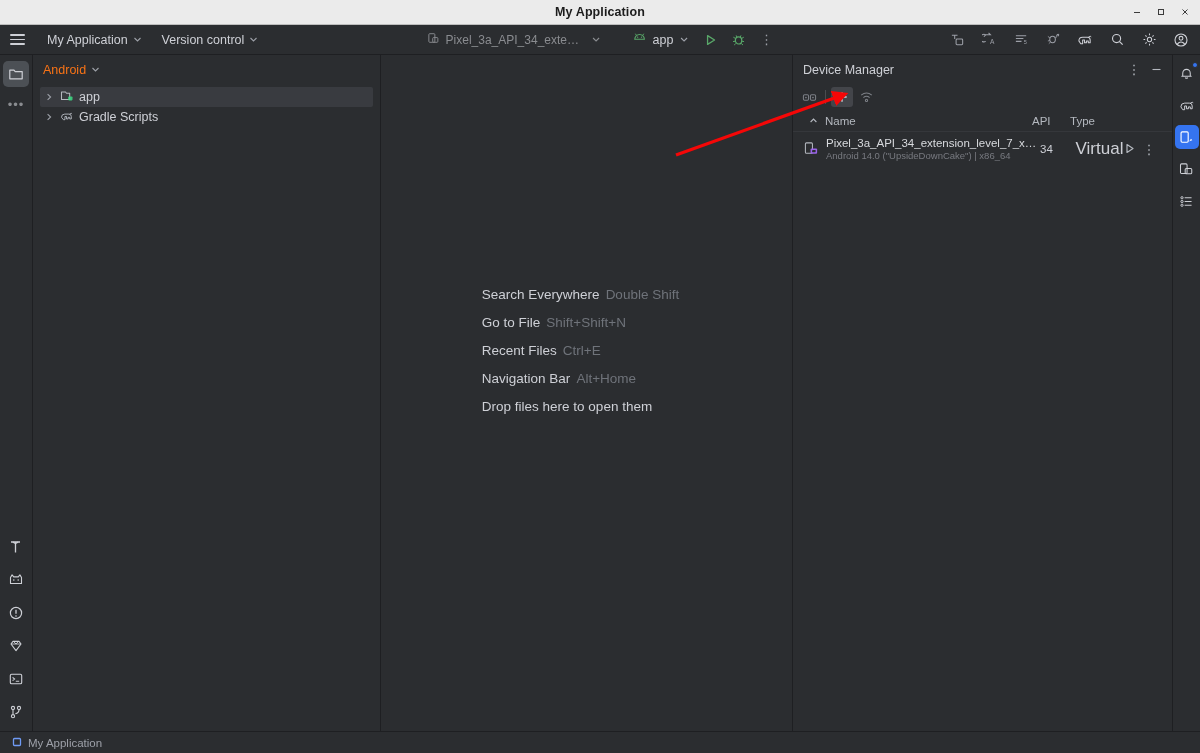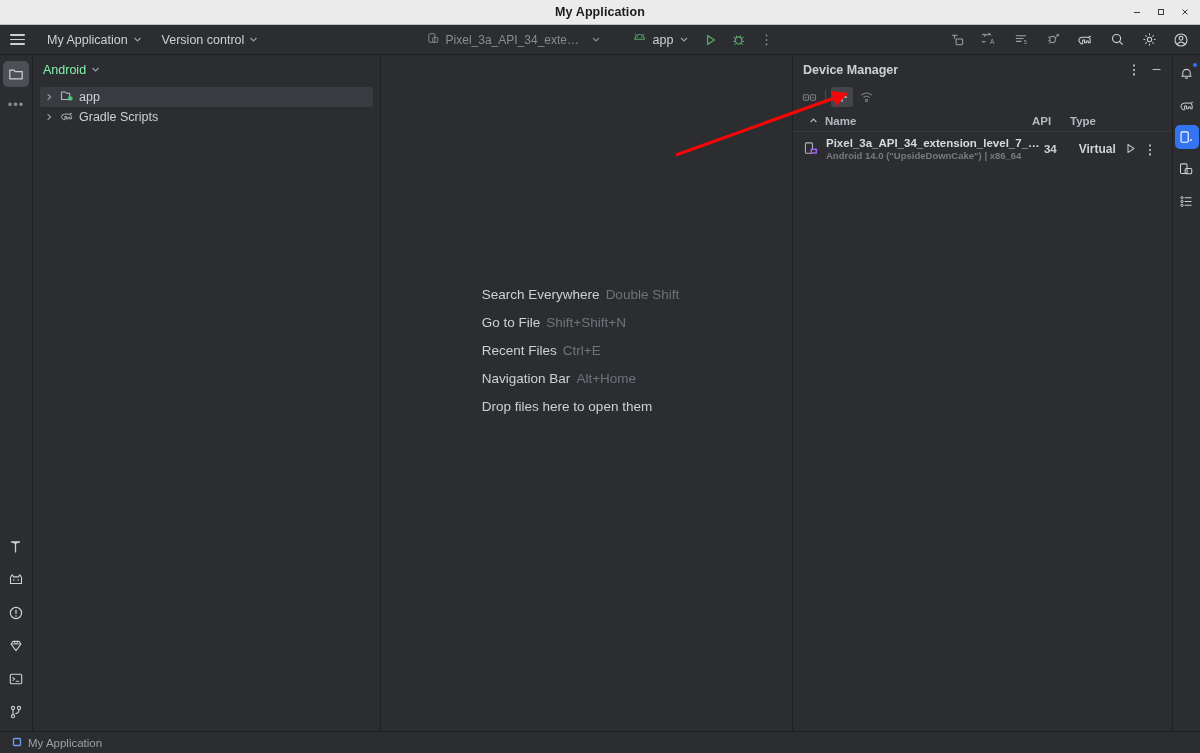--- a/index.html
+++ b/index.html
@@ -132,21 +132,21 @@
   .project-panel {
     width: 348px; flex: 0 0 348px;
     background: #2b2d30;
     border-right: 1px solid #1e1f22;
     display: flex; flex-direction: column;
   }
   .panel-head {
     height: 29px; flex: 0 0 29px;
     display: flex; align-items: center;
     padding: 0 10px; gap: 5px;
-    font-size: 12.5px; color: #86efac;
+    font-size: 12.5px; color: #f97316;
   }
   .tree { padding-top: 3px; font-size: 12.5px; color: #ced0d6; }
   .tree-row {
     height: 20px; display: flex; align-items: center;
     gap: 5px; padding-left: 10px; position: relative;
   }
   .tree-row.selected { background: #393b40; margin: 0 7px 0 7px; padding-left: 3px; border-radius: 2px;}
   .tw { width: 12px; display:flex; align-items:center; justify-content:center; color:#8a8c90;}
 
   
@@ -161,21 +161,21 @@
     margin-left: -12px;
   }
   .hint { font-size: 13.5px; color: #ced0d6; white-space: nowrap; }
   .hint .key { color: #6f737a; margin-left: 6px; }
 
   
   .dm-panel {
     width: 380px; flex: 0 0 380px;
     background: #2b2d30;
     border-left: 1px solid #1e1f22;
-    display: flex; flex-direction: column; font-weight: bold;
+    display: flex; flex-direction: column;
   }
   .dm-head {
     height: 29px; flex: 0 0 29px;
     display: flex; align-items: center;
     padding: 0 6px 0 10px; font-size: 12.5px; color: #ced0d6;
   }
   .dm-head-actions { margin-left: auto; display: flex; align-items: center; gap: 2px;}
   .dm-head-actions .icon-btn { width: 20px; height: 20px; color:#b4b8bf;}
   .dm-toolbar {
     height: 26px; flex: 0 0 26px;
@@ -203,21 +203,21 @@
 
   .dm-row {
     height: 34px; display: flex; align-items: center;
     font-size: 11.5px; color: #ced0d6;
   }
   .row-name { flex: 1 1 auto; display: flex; align-items: center; gap: 7px; padding-left: 11px; min-width: 0;}
   .row-name-texts { display:flex; flex-direction: column; gap:1px; min-width:0;}
   .rn-title { font-size: 11.5px; color: #d8dade; white-space: nowrap; overflow:hidden; text-overflow: ellipsis;}
   .rn-sub { font-size: 9.5px; color: #787a80; white-space: nowrap; }
   .row-api { width: 38px; font-size: 11.5px; }
-  .row-type { width: 50px; font-size: 12px; }
+  .row-type { width: 50px; font-size: 17px; }
   .row-act { width: 52px; display: flex; align-items: center; gap: 6px; color:#b4b8bf; }
 
   
   .statusbar {
     height: 22px; flex: 0 0 22px;
     background: #2b2d30;
     border-top: 1px solid #1e1f22;
     display: flex; align-items: center;
     font-size: 11.5px; color: #9da0a8;
     padding: 0 6px 0 12px;

